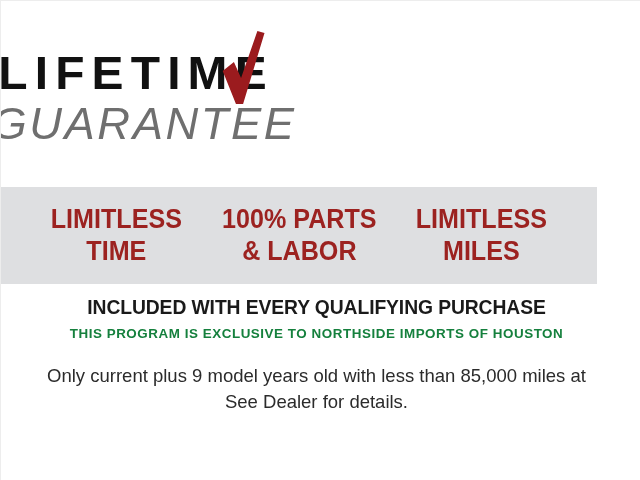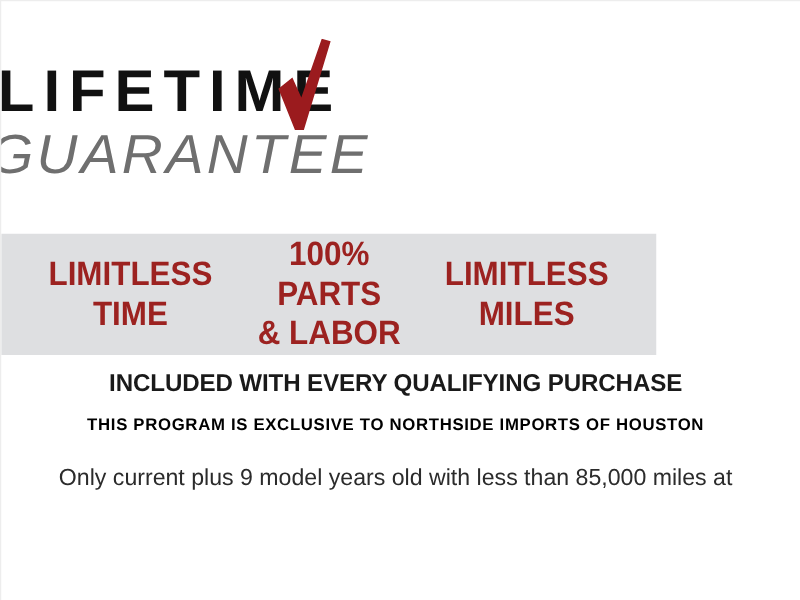--- a/index.html
+++ b/index.html
@@ -56,21 +56,21 @@
     letter-spacing: 2.5px;
     color: #6f6f6f;
     transform: scaleX(1.03);
   }
 
   
   .band {
     position: absolute;
     top: 186px;
     left: 0;
-    width: 524px;
+    width: 596px;
     height: 97px;
     background: #dedfe1;
     display: flex;
     align-items: center;
     justify-content: space-between;
     box-sizing: border-box;
     padding: 0 24px;
   }
   .band-col {
     flex: 1 1 0;
@@ -97,27 +97,27 @@
   .headline {
     font-family: "Liberation Sans", sans-serif;
     font-weight: bold;
     font-size: 19.5px;
     line-height: 1.1;
     letter-spacing: -0.1px;
     color: #1a1a1a;
     transform: scaleX(0.99);
   }
   .subhead {
-    margin-top: 15px;
+    margin-top: 9px;
     font-family: "Liberation Sans", sans-serif;
     font-weight: bold;
     font-size: 13.4px;
     line-height: 1.1;
     letter-spacing: 0.55px;
-    color: #000000;
+    color: #15803d;
   }
   .fineprint {
     margin-top: 21px;
     font-family: "Liberation Sans", sans-serif;
     font-weight: normal;
     font-size: 18.5px;
     line-height: 1.42;
     color: #2b2b2b;
     padding: 0 21px;
   }
@@ -151,16 +151,17 @@
       <span>LIMITLESS</span>
       <span class="l2">MILES</span>
     </div>
   </div>
 
   <div class="lower">
     <div class="headline">INCLUDED WITH EVERY QUALIFYING PURCHASE</div>
     <div class="subhead">THIS PROGRAM IS EXCLUSIVE TO NORTHSIDE IMPORTS OF HOUSTON</div>
     <div class="fineprint">
       <span class="fp-line">Only current plus 9 model years old with less than 85,000 miles at</span>
+      <span class="fp-line">See Dealer for details.</span>
     </div>
   </div>
 
 </div>
 
 </body></html>

